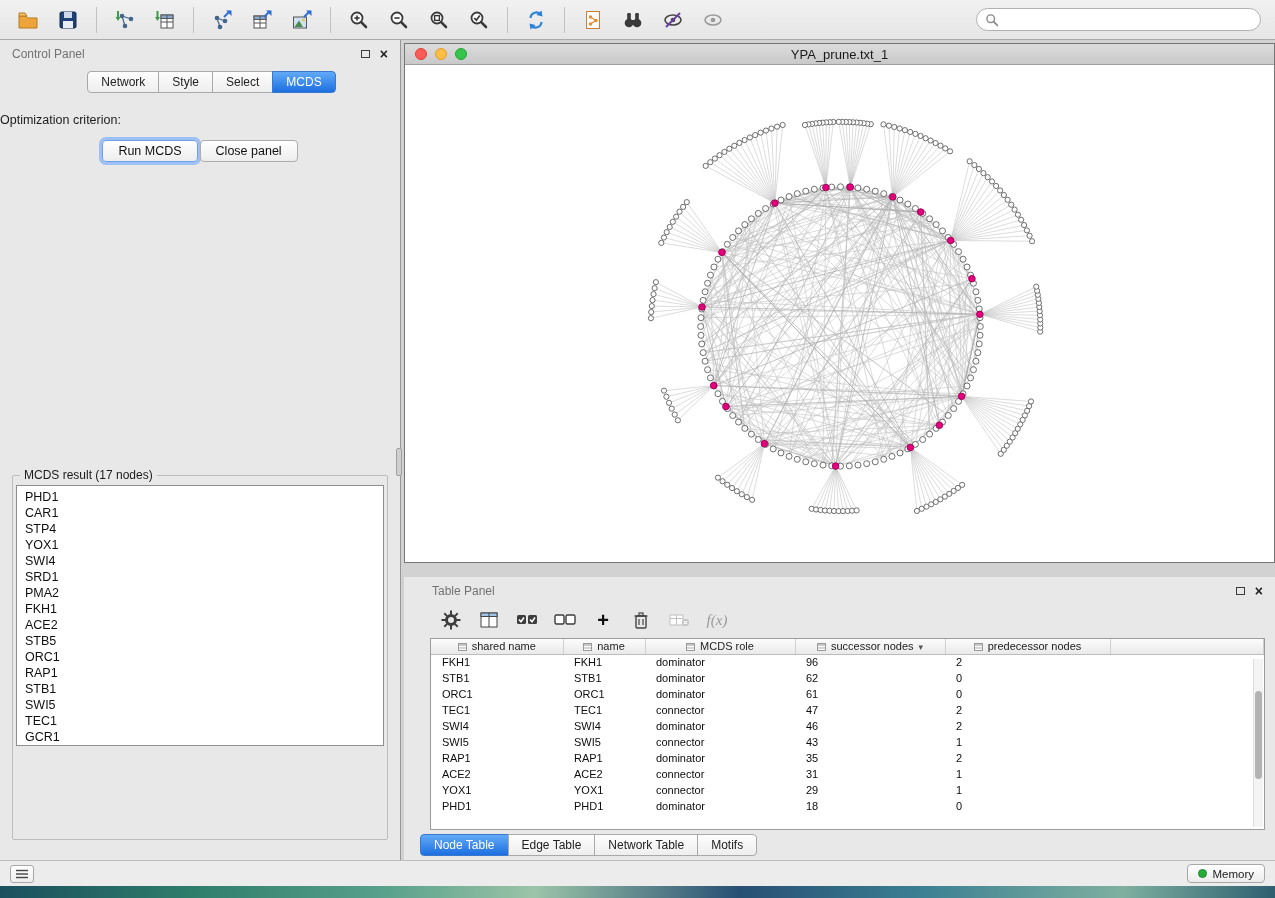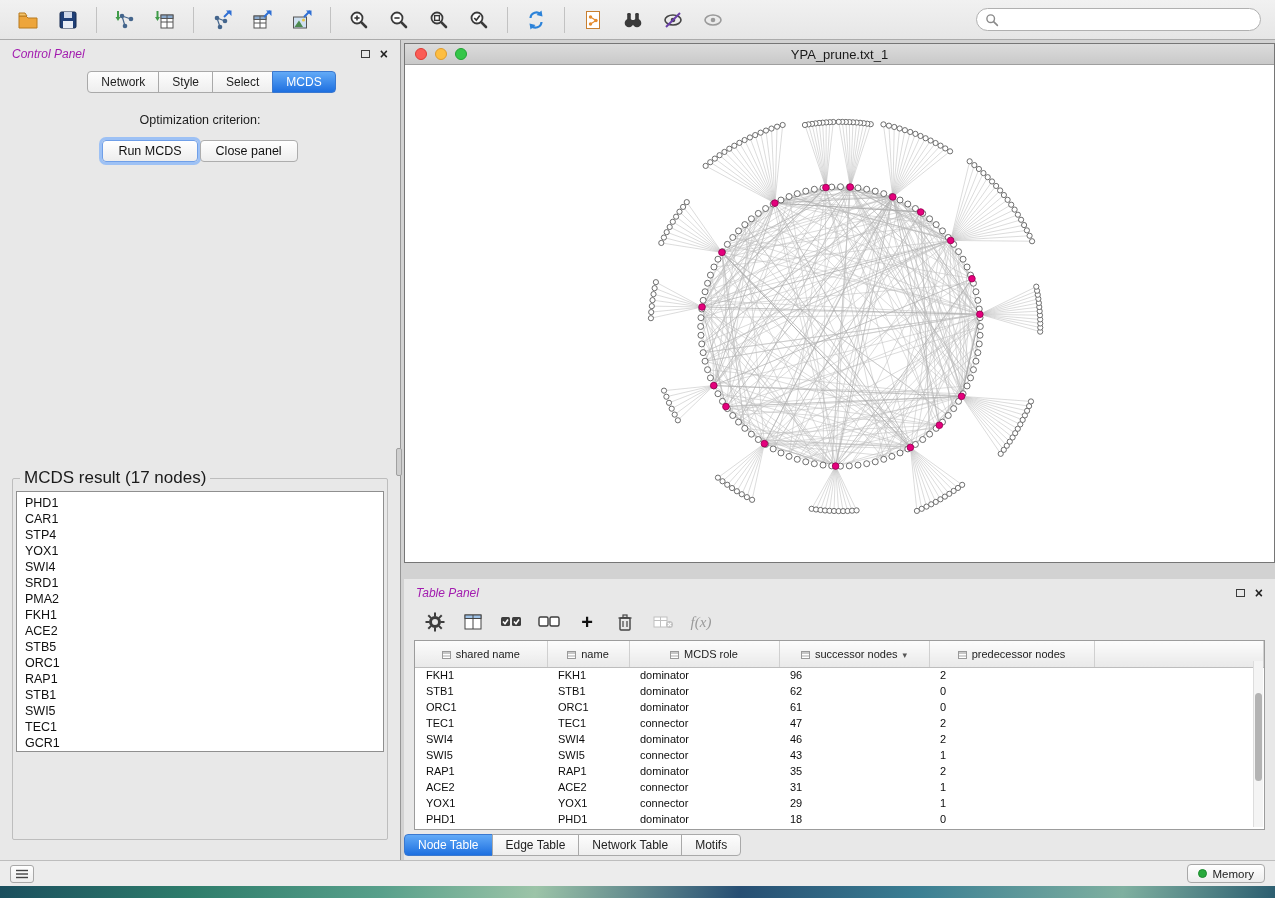--- a/index.html
+++ b/index.html
@@ -17,78 +17,78 @@
                display:flex; align-items:center; padding:0 8px; gap:5px; margin-right:4px; }
   .searchbox input { border:none; outline:none; flex:1; font:12px "Liberation Sans",sans-serif; background:transparent; }
 
   
   .content { flex:1 1 auto; display:flex; min-height:0; }
 
   
   .control-panel { width:401px; flex:0 0 401px; background:#e8e8e8; border-right:1px solid #969696;
                    display:flex; flex-direction:column; position:relative; }
   .panel-header { display:flex; align-items:center; padding:7px 12px 4px; }
-  .panel-title { font-size:12px; color:#a21caf;font-style:italic; }
+  .panel-title { font-size:12px; color:#737373; }
   .panel-icons { margin-left:auto; display:flex; align-items:center; gap:10px; }
   .float-ico { width:9px; height:8px; border:1.5px solid #3c3c3c; display:inline-block; }
   .close-ico { font-size:14px; font-weight:bold; color:#222; line-height:10px; cursor:default; }
 
   .seg { display:inline-flex; }
   .seg-btn { font:12px "Liberation Sans",sans-serif; padding:3px 13px; background:linear-gradient(#fdfdfd,#eeeeee);
              border:1px solid #a9a9a9; margin-left:-1px; color:#222; cursor:default; }
   .seg-btn:first-child { border-radius:4px 0 0 4px; margin-left:0; }
   .seg-btn:last-child { border-radius:0 4px 4px 0; }
   .seg-btn.sel { background:linear-gradient(#62aaf7,#1d6fe0); color:#fff; border-color:#3a78cf; }
   .cp-tabs-row { text-align:center; margin-top:6px;margin-left:23px; }
   .cp-body { flex:1; display:flex; flex-direction:column; min-height:0; }
-  .opt-label { text-align:center; margin-top:20px; font-size:12.5px; }
+  .opt-label { text-align:left; margin-top:20px; font-size:12.5px; }
   .combo { width:314px; height:23px; background:#fff; border:1px solid #adadad; border-radius:4px;
            display:flex; align-items:center; margin:9px auto 0; overflow:hidden; }
   .combo-val { flex:1; padding:0 9px; font-size:12px; white-space:nowrap; }
   .combo-step { width:19px; height:23px; background:linear-gradient(#6cb0f8,#2173e6); display:flex; flex-direction:column;
                 align-items:center; justify-content:center; gap:2px; border-left:1px solid #9cbfe8; }
   .arrow-up { width:0; height:0; border-left:3.5px solid transparent; border-right:3.5px solid transparent; border-bottom:4px solid #fff; }
   .arrow-down { width:0; height:0; border-left:3.5px solid transparent; border-right:3.5px solid transparent; border-top:4px solid #fff; }
   .btn-row { display:flex; justify-content:center; gap:2px; margin-top:13px; }
   .btn { font:12.5px "Liberation Sans",sans-serif; padding:3px 15px; border-radius:4px; border:1px solid #adadad;
          background:linear-gradient(#ffffff,#ededed); color:#111; }
   .btn.focus-ring { box-shadow:0 0 0 3px rgba(95,160,255,.55); border-color:#6f9fe8; }
   .cp-spacer { flex:1; }
   .mcds-fieldset { height:372px; margin:0 12px 20px; border:1px solid #bdbdbd; border-radius:2px; padding:3px;
                    display:flex; flex-direction:column; }
-  .mcds-fieldset legend { font-size:17px; padding:0 4px; margin-left:4px; color:#1a1a1a; }
+  .mcds-fieldset legend { font-size:12px; padding:0 4px; margin-left:4px; color:#1a1a1a; }
   .result-box { background:#fff; border:1px solid #8f8f8f; flex:1; overflow:hidden; padding:3px 0 0; }
   .mcds-item { font-size:12.5px; line-height:16px; padding-left:8px; color:#101010; }
   .v-split-handle { position:absolute; right:-2px; top:408px; width:6px; height:28px; background:#cfcfcf;
                     border:1px solid #a0a0a0; border-radius:2px; }
 
   
-  .right-col { flex:1; display:flex; flex-direction:column; background:#d2d2d2; min-width:0; padding:3px 0 0 3px;gap:14px; }
+  .right-col { flex:1; display:flex; flex-direction:column; background:#d2d2d2; min-width:0; padding:3px 0 0 3px; }
   .network-view { height:520px; flex:0 0 520px; display:flex; flex-direction:column; border:1px solid #767676; background:#fff; }
   .net-titlebar { height:21px; background:linear-gradient(#dcdcdc,#c9c9c9); border-bottom:1px solid #9f9f9f;
                   position:relative; display:flex; align-items:center; justify-content:center; flex:0 0 21px; }
   .lights { position:absolute; left:10px; top:4px; display:flex; gap:8px; }
   .light { width:12px; height:12px; border-radius:50%; }
   .light.red { background:#fb5c56; border:1px solid #dd3c35; }
   .light.yellow { background:#fdbe41; border:1px solid #de9b2d; }
   .light.green { background:#35c649; border:1px solid #22a334; }
   .net-title { font-size:13px; color:#1a1a1a; }
   .net-canvas { flex:1; position:relative; background:#fff; }
   .net-canvas svg { position:absolute; inset:0; width:100%; height:100%; }
 
   
-  .table-panel { flex:1; display:flex; flex-direction:column; background:#e8e8e8; min-height:0; margin-top:2px; }
+  .table-panel { flex:1; display:flex; flex-direction:column; background:#e8e8e8; min-height:0; margin-top:14px;padding-left:16px; }
   .tp-toolbar { height:36px; display:flex; align-items:center; gap:8px; padding:0 16px; flex:0 0 36px; }
   .tp-btn { width:30px; height:28px; display:flex; align-items:center; justify-content:center; border-radius:3px; }
   .plus-glyph { font-size:20px; font-weight:bold; color:#111; line-height:18px; }
   .fx-glyph { font-family:"Liberation Serif","DejaVu Serif",serif; font-style:italic; font-size:15px; color:#9a9a9a; }
   .tbl-wrap { flex:1; background:#fff; border:1px solid #9c9c9c; margin:0 10px; position:relative; overflow:hidden; min-height:0; }
   table { border-collapse:collapse; table-layout:fixed; width:100%; }
   thead th { background:linear-gradient(#fcfcfc,#e9e9e9); border-right:1px solid #d0d0d0; border-bottom:1px solid #bdbdbd;
-             font-weight:normal; font-size:11px; height:26px; text-align:center; color:#222; white-space:nowrap; overflow:hidden; }
+             font-weight:normal; font-size:11px; height:15px; text-align:center; color:#222; white-space:nowrap; overflow:hidden; }
   tbody td { font-size:11px; height:16px; padding:0 6px 0 11px; color:#0d0d0d; white-space:nowrap; overflow:hidden; }
   tbody td.num { padding-right:22px; }
   .hdr-ico { display:inline-block; width:9px; height:8px; border:1px solid #9a9a9a; vertical-align:-1px; margin-right:5px;
              background:linear-gradient(#c7c7c7 0 2px,#fff 2px 3px,#d4d4d4 3px 5px,#fff 5px 6px,#d4d4d4 6px 8px); }
   .sort-arrow { color:#555; margin-left:5px; font-size:9px; }
   .tbl-scrollbar { position:absolute; right:1px; top:20px; bottom:2px; width:10px; background:#f4f4f4; border-left:1px solid #ddd; }
   .tbl-thumb { position:absolute; left:1px; right:1px; top:32px; height:88px; background:#b3b3b3; border-radius:5px; }
   .tp-tabs-row { height:30px; display:flex; align-items:center; justify-content:flex-start; flex:0 0 30px; }
 
   

